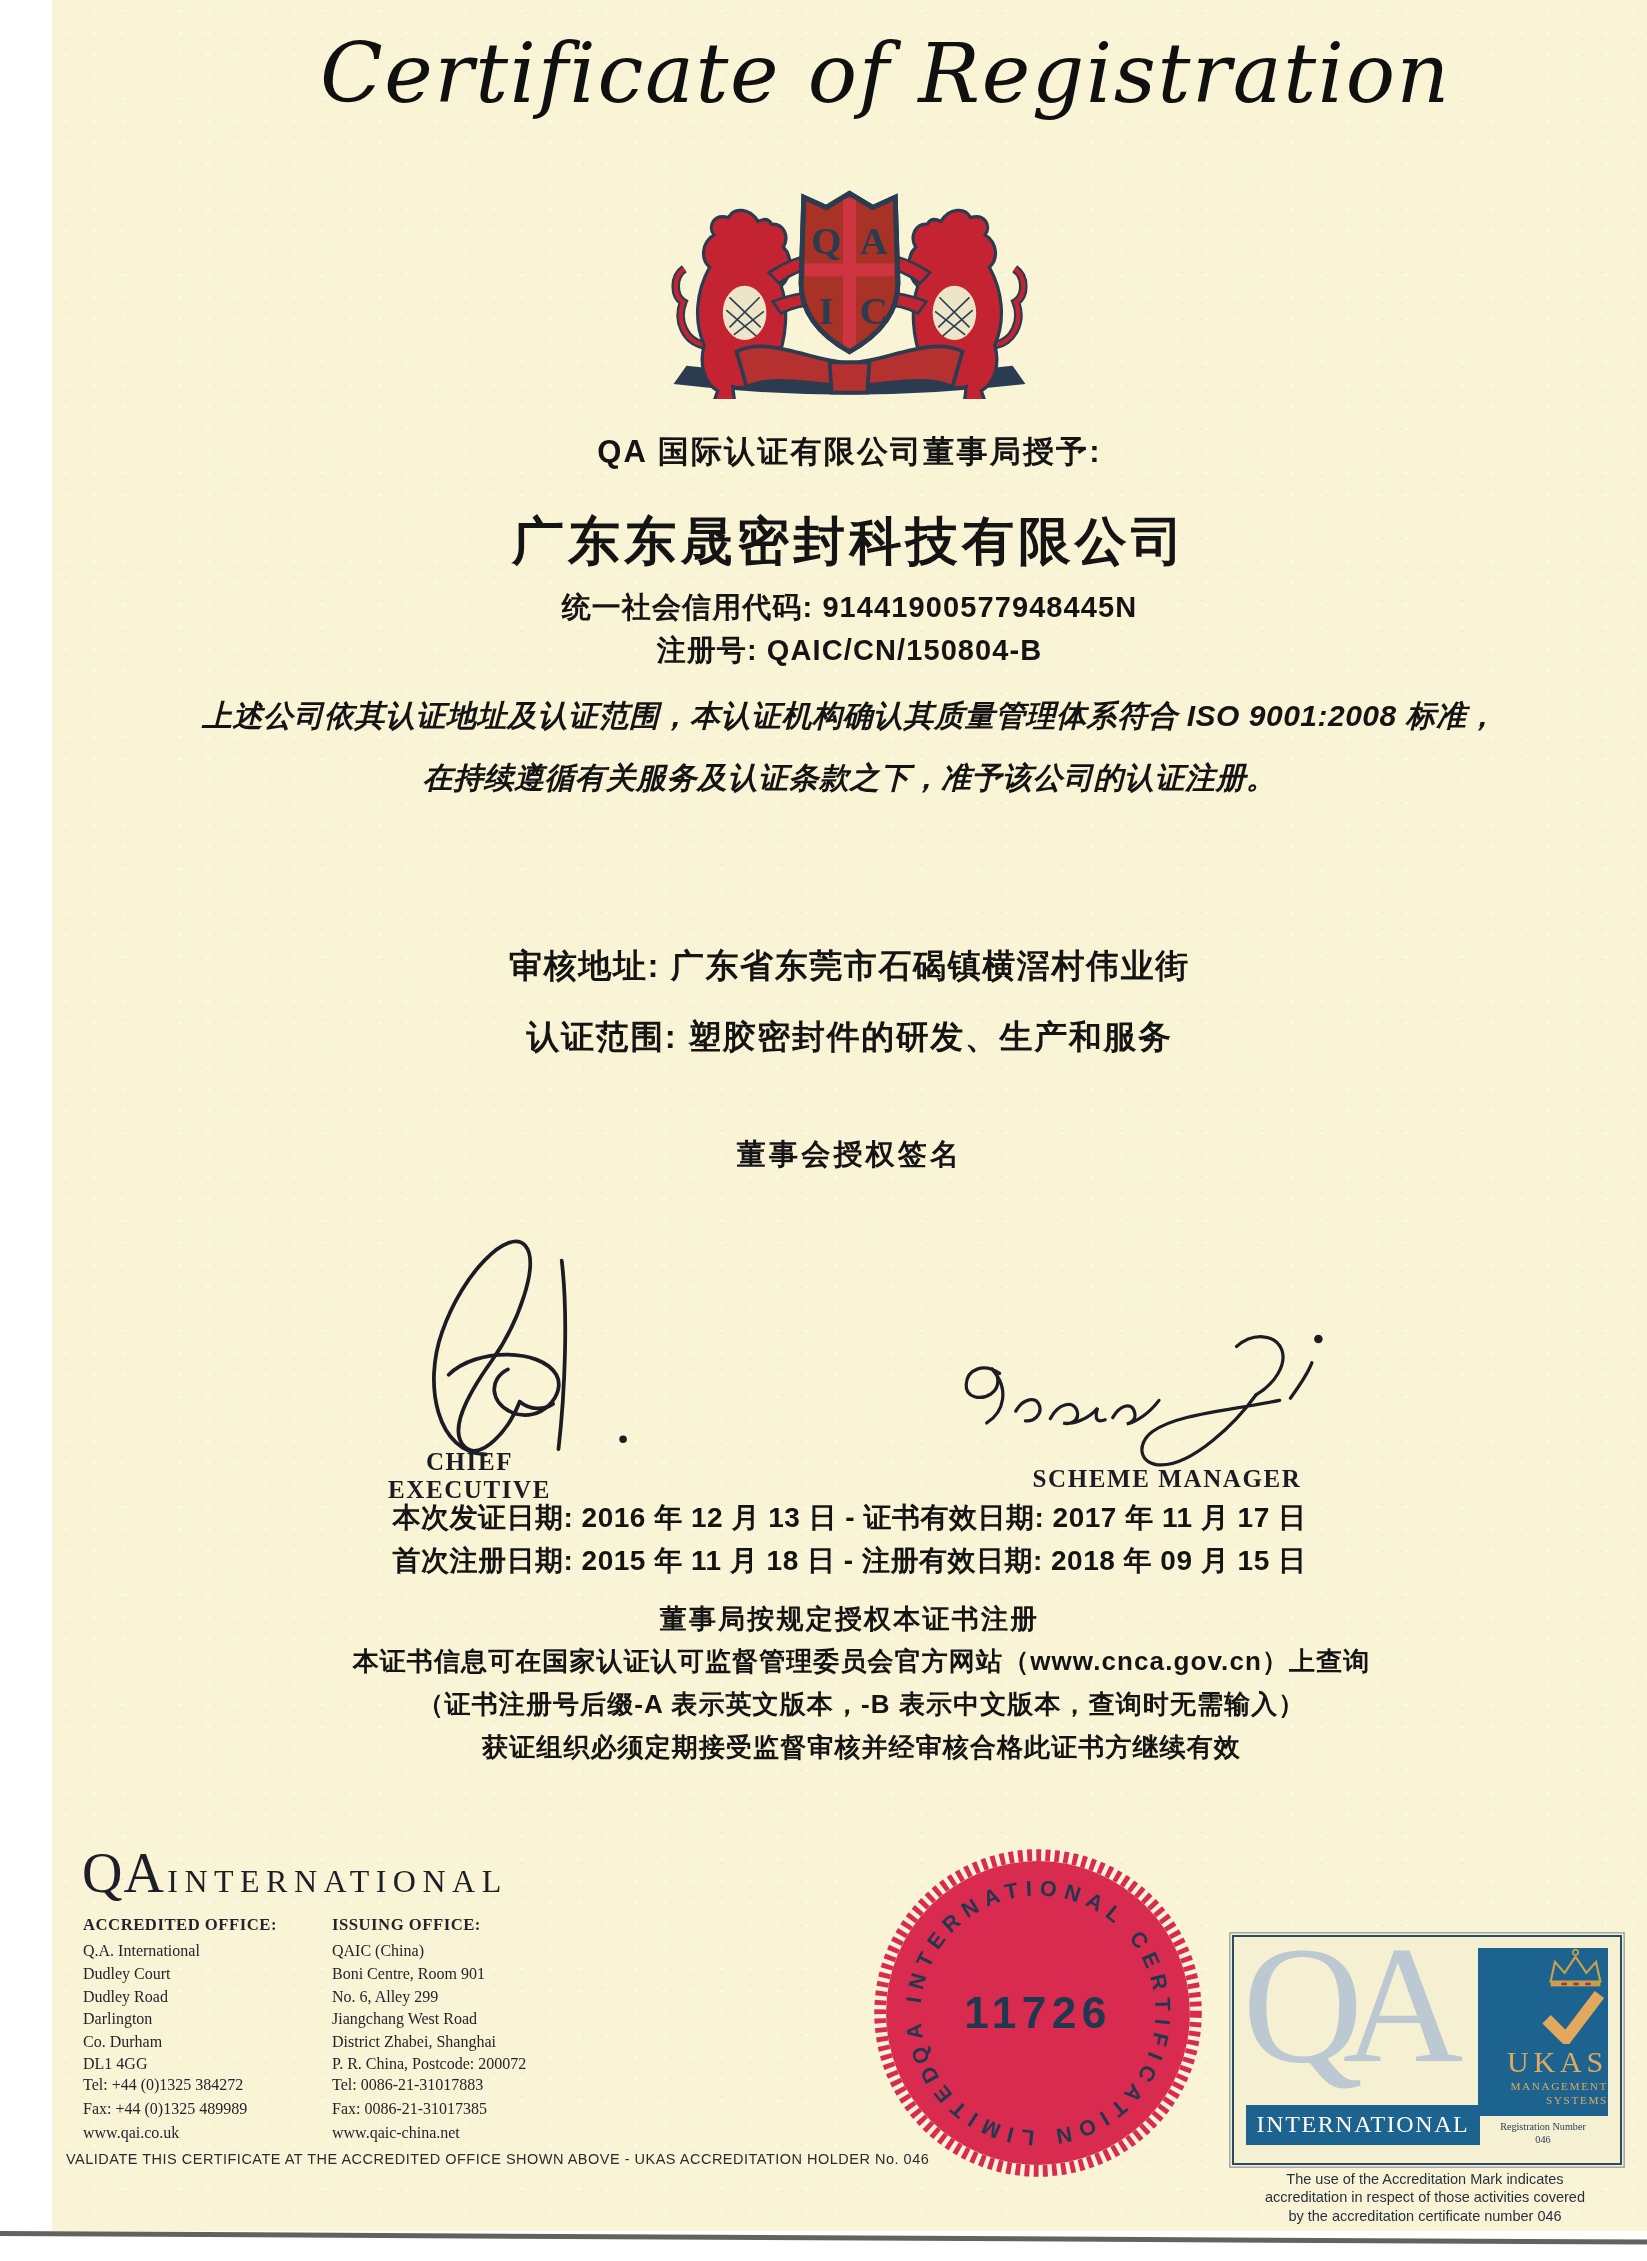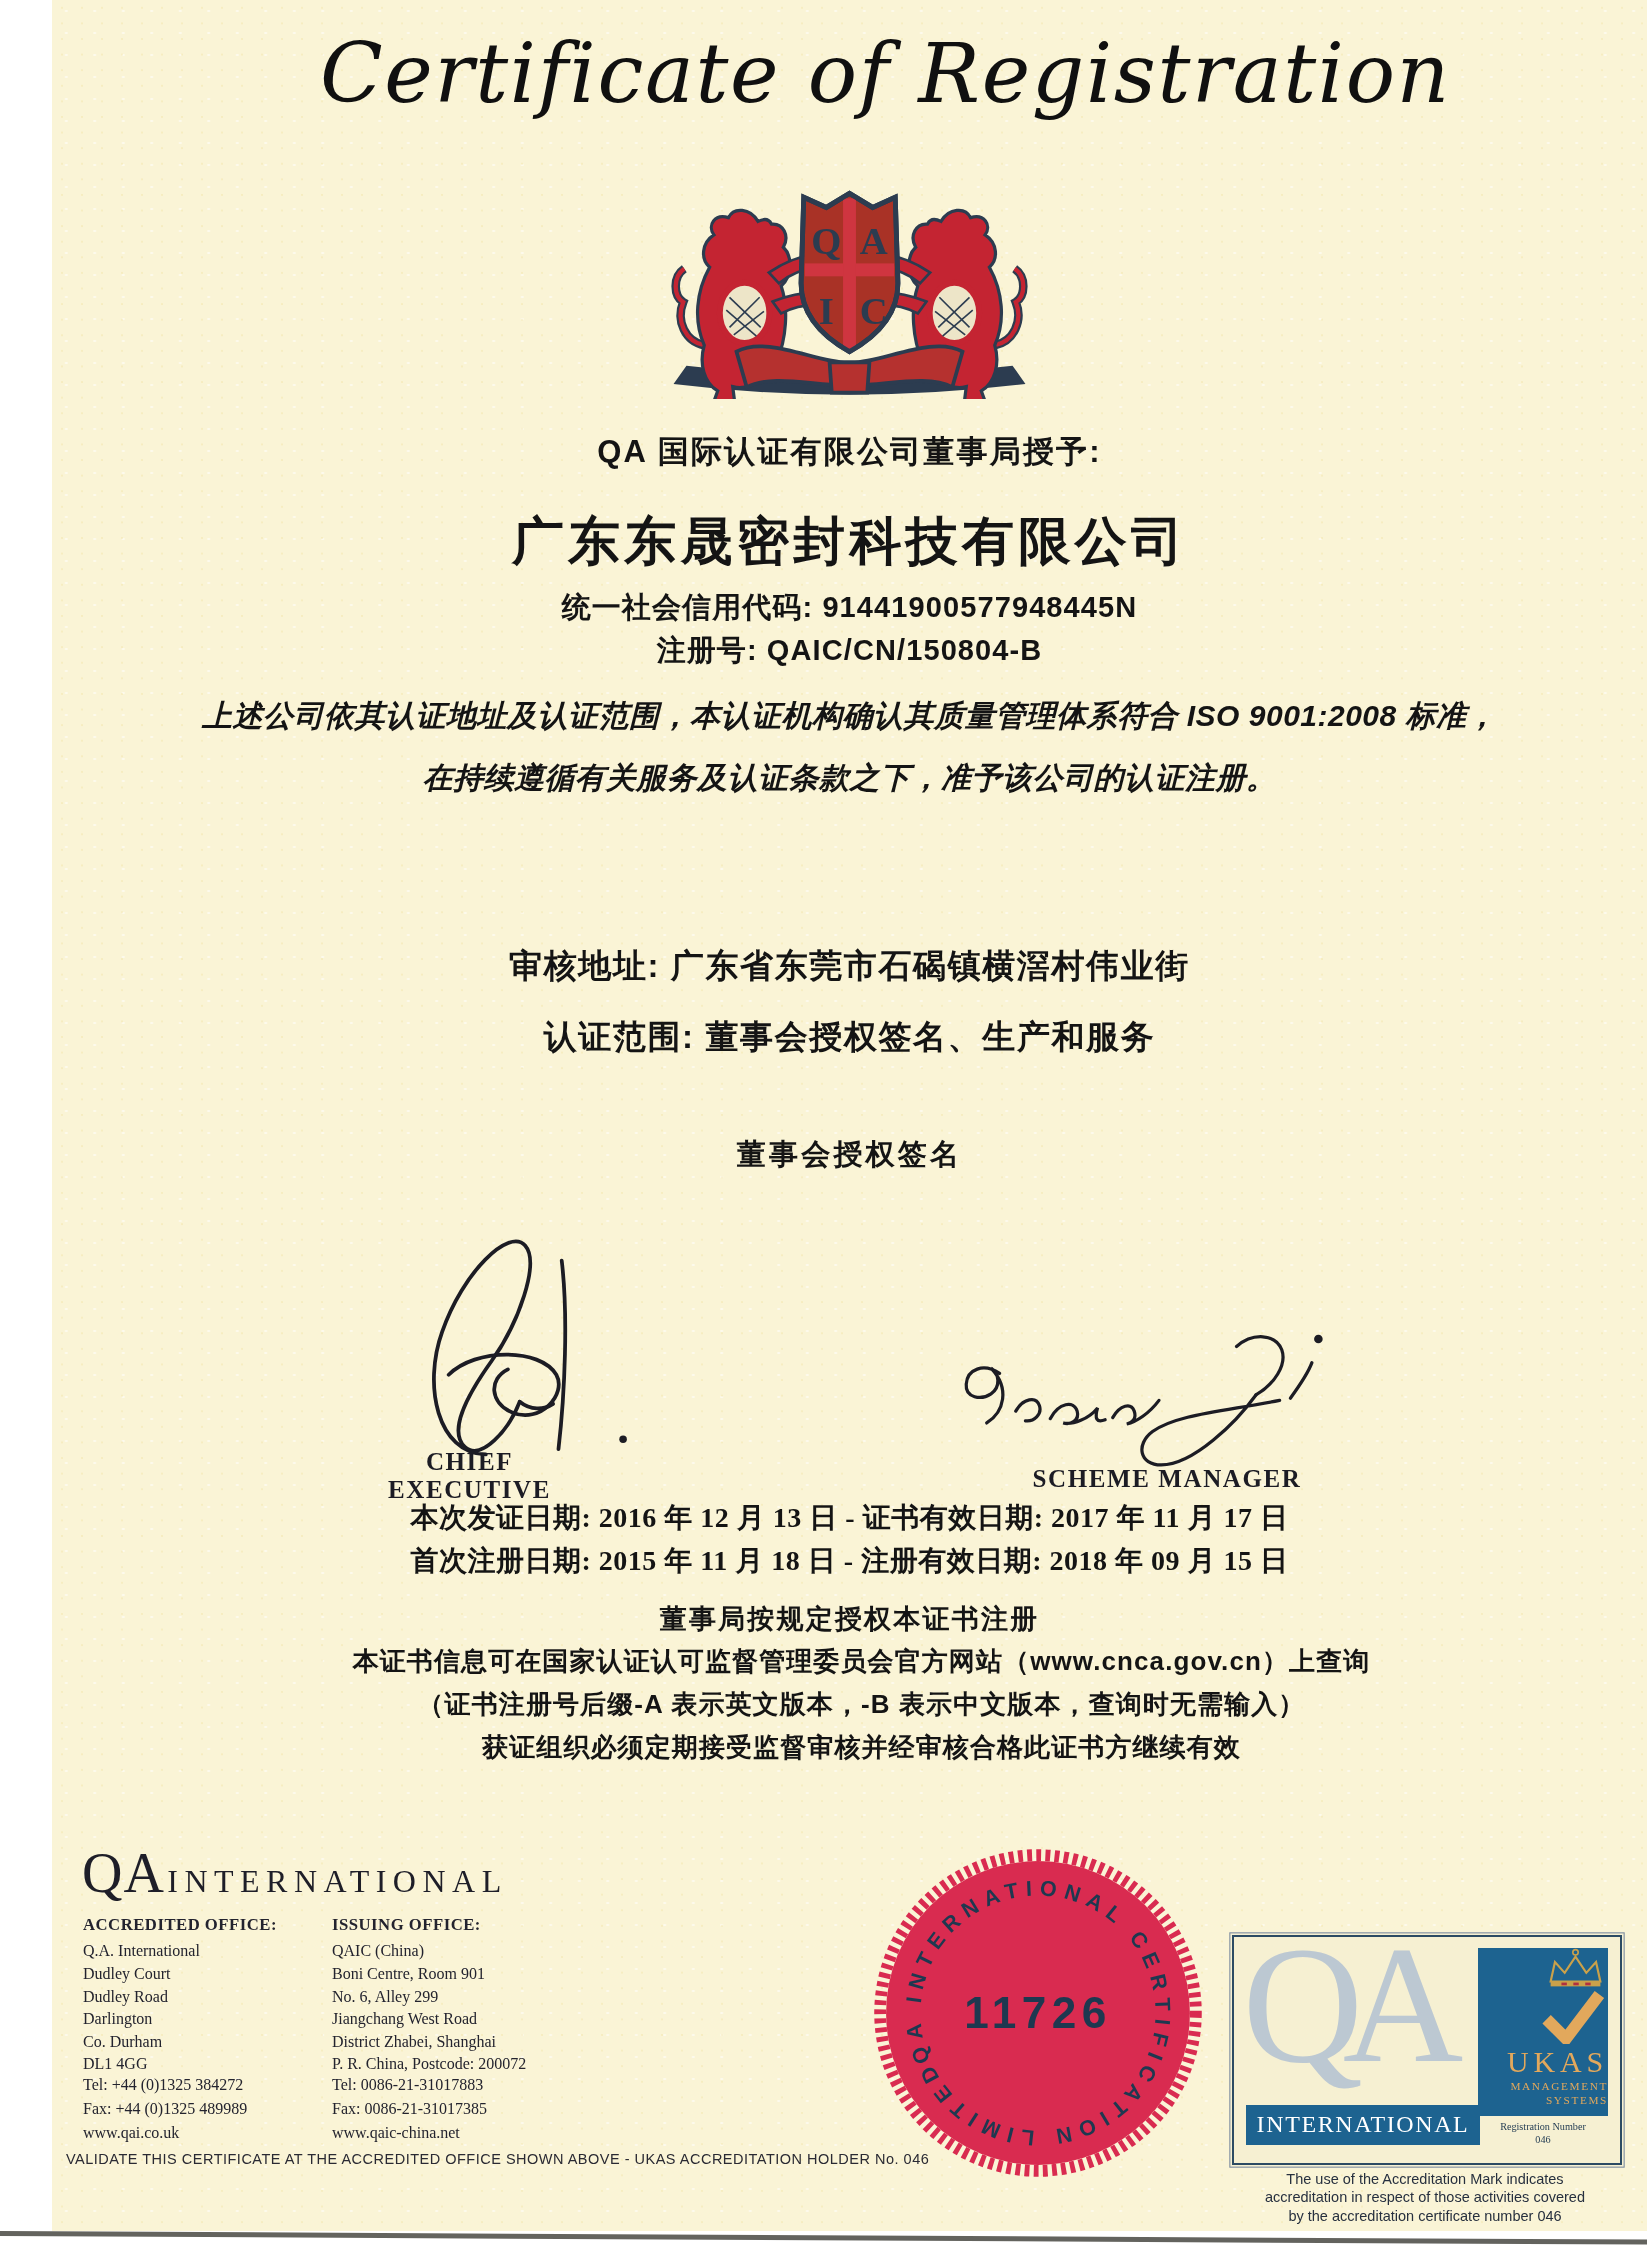--- a/index.html
+++ b/index.html
@@ -15,21 +15,21 @@
   .title{font-family:"DejaVu Serif",serif;font-style:italic;font-size:82px;letter-spacing:1.6px;color:#101010;padding-left:36px;}
   .chn{font-weight:bold;color:#141414;}
   .intro{font-size:31px;letter-spacing:2.2px;}
   .company{font-size:52px;letter-spacing:4.3px;}
   .code{font-size:29px;letter-spacing:1.1px;}
   .stmt{font-size:30px;font-style:italic;letter-spacing:0.5px;}
   .addr{font-size:33px;letter-spacing:1.6px;}
   .sighead{font-size:29px;letter-spacing:3.2px;}
   .sigtitle{position:absolute;font-family:"Liberation Serif",serif;font-weight:bold;
         font-size:25px;letter-spacing:1.6px;text-align:center;color:#1c1c24;}
-  .dates{font-size:28px;letter-spacing:0.5px;font-family:Liberation Serif, serif;}
+  .dates{font-size:28px;letter-spacing:0.5px;}
   .board{font-size:27px;letter-spacing:2.2px;}
   .info{font-size:26px;letter-spacing:1.1px;padding-left:12px;}
   .qa-logo{position:absolute;left:30px;top:1841px;font-family:"Liberation Serif",serif;color:#1e1e28;}
   .qa-logo .qa-big{font-size:56px;letter-spacing:1.1px;}
   .qa-logo .qa-int{font-size:32px;letter-spacing:6.5px;}
   .office{position:absolute;font-family:"Liberation Serif",serif;color:#23232e;}
   .office .oh{font-weight:bold;font-size:16.7px;letter-spacing:0.5px;margin-bottom:5.4px;}
   .office .ol{font-size:16px;line-height:22.6px;}
   .contact{position:absolute;font-family:Liberation Serif, serif;color:#23232e;font-size:16px;line-height:24px;}
   .validate{position:absolute;left:14px;top:2151px;width:959px;font-family:Liberation Sans, sans-serif;
@@ -116,21 +116,21 @@
 
     <div class="cline chn intro" style="top:431px">QA 国际认证有限公司董事局授予:</div>
     <div class="cline chn company" style="top:507px">广东东晟密封科技有限公司</div>
     <div class="cline chn code" style="top:588px">统一社会信用代码: 91441900577948445N</div>
     <div class="cline chn code" style="top:631px">注册号: QAIC/CN/150804-B</div>
 
     <div class="cline chn stmt" style="top:696px">上述公司依其认证地址及认证范围，本认证机构确认其质量管理体系符合 ISO 9001:2008 标准，</div>
     <div class="cline chn stmt" style="top:758px">在持续遵循有关服务及认证条款之下，准予该公司的认证注册。</div>
 
     <div class="cline chn addr" style="top:944px">审核地址: 广东省东莞市石碣镇横滘村伟业街</div>
-    <div class="cline chn addr" style="top:1015px">认证范围: 董事会授权签名、生产和服务</div>
+    <div class="cline chn addr" style="top:1015px">认证范围: 塑胶密封件的研发、生产和服务</div>
 
     <div class="cline chn sighead" style="top:1135px">董事会授权签名</div>
 
     <svg style="position:absolute;left:345px;top:1196px" width="253" height="280" viewBox="0 0 470 520">
       <g fill="none" stroke="#1c1c24" stroke-width="7" stroke-linecap="round">
         <path d="M 165,480 C 75,478 48,352 84,252 C 122,142 208,58 238,92 C 266,124 226,236 176,306 C 126,376 96,438 126,466 C 156,494 208,434 228,382"></path>
         <path d="M 96,332 C 146,282 266,282 296,332 C 316,368 266,424 214,402 C 172,384 170,340 206,322"></path>
         <path d="M 306,120 C 318,220 312,366 300,470"></path>
         <path d="M 228,382 C 248,398 272,398 290,386"></path>
       </g>

